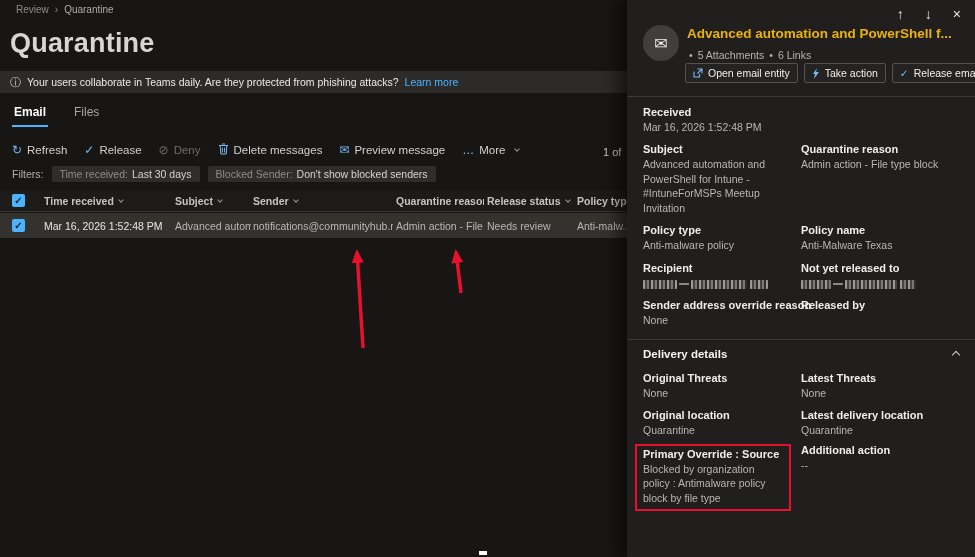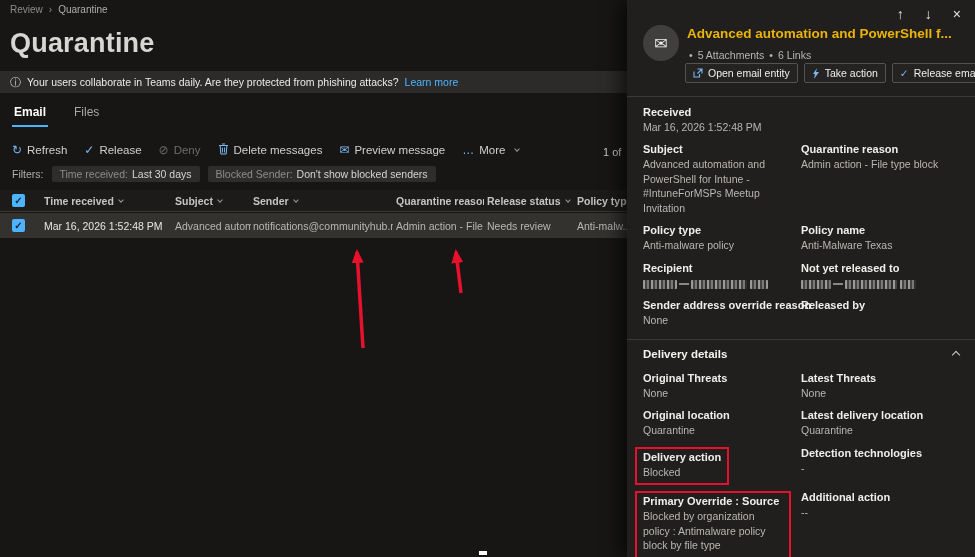--- a/index.html
+++ b/index.html
@@ -1,21 +1,21 @@
 <!DOCTYPE html>
 <html><head>
 <meta charset="utf-8">
 <style>
   * { margin:0; padding:0; box-sizing:border-box; }
   body { background:#000; font-family:"Liberation Sans", sans-serif; }
   .screen { position:relative; width:975px; height:557px; background:#171615; overflow:hidden; color:#d6d4d2; }
 
   
   .main { position:absolute; left:0; top:0; width:627px; height:557px; background:#171615; }
-  .breadcrumb { position:absolute; top:4px; left:10px; font-size:10px; color:#8f8d8a; display:flex; gap:6px; align-items:center; }
+  .breadcrumb { position:absolute; top:4px; left:16px; font-size:10px; color:#8f8d8a; display:flex; gap:6px; align-items:center; }
   .breadcrumb .crumb-current { color:#aeacaa; }
   .page-title { position:absolute; top:28px; left:10px; font-size:27px; font-weight:600; color:#d8d6d3; letter-spacing:.2px; }
   .banner { position:absolute; top:71px; left:0; width:627px; height:22px; background:#2c2b2a; display:flex; align-items:center; gap:6px; padding:0 10px; font-size:10.5px; color:#eceae7; }
   .banner .info-glyph { color:#cfcdc9; font-size:11px; }
   .banner a { color:#4cb4ff; text-decoration:none; }
   .tabs { position:absolute; top:101px; left:12px; display:flex; gap:24px; font-size:12px; height:26px; }
   .tab { color:#a8a6a3; padding:4px 2px 7px; cursor:default; }
   .tab.active { color:#fff; font-weight:700; border-bottom:2.5px solid #4cb4ff; }
 
   .toolbar { position:absolute; top:143px; left:12px; display:flex; gap:17px; align-items:center; font-size:11.5px; color:#d2d0cd; }
@@ -306,32 +306,20 @@
       <div class="frow">
         <div class="fcell">
             <div class="flabel">Original location</div>
             <div class="fvalue">Quarantine</div>
           </div>
         <div class="fcell">
             <div class="flabel">Latest delivery location</div>
             <div class="fvalue">Quarantine</div>
           </div>
       </div>
-      <div class="frow">
-        <div class="fcell">
-          <div class="redbox">
-            <div class="flabel">Delivery action</div>
-            <div class="fvalue">Blocked</div>
-          </div>
-        </div>
-        <div class="fcell">
-            <div class="flabel">Detection technologies</div>
-            <div class="fvalue">-</div>
-          </div>
-      </div>
       <div class="frow tight">
         <div class="fcell">
           <div class="redbox">
             <div class="flabel">Primary Override : Source</div>
             <div class="fvalue" style="max-width:140px">Blocked by organization policy : Antimalware policy block by file type</div>
           </div>
         </div>
         <div class="fcell">
             <div class="flabel">Additional action</div>
             <div class="fvalue">--</div>

